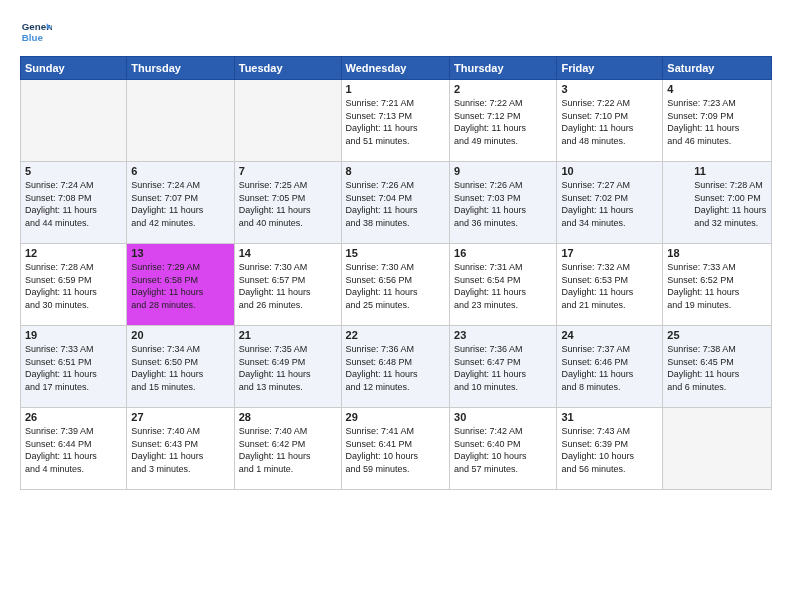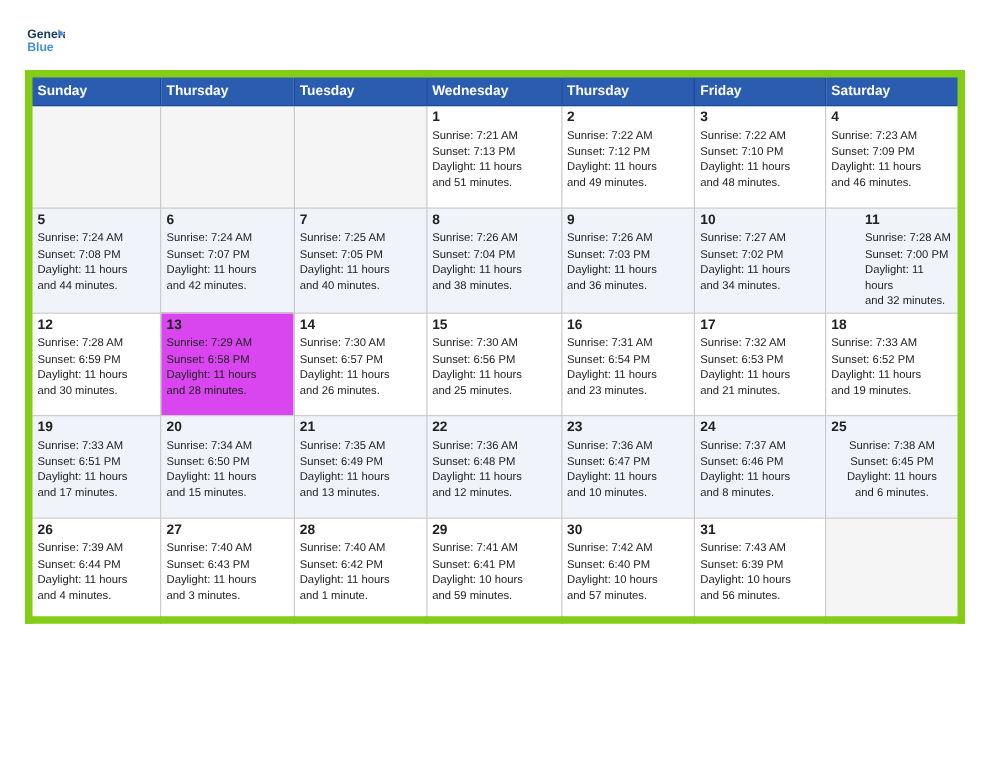--- a/index.html
+++ b/index.html
@@ -39,21 +39,21 @@
       font-weight: bold;
       color: #1a1a1a;
     }
     .subtitle {
       font-size: 13px;
       color: #333;
     }
     .calendar {
       width: 100%;
       border-collapse: collapse;
-      border: 6px solid #84cc16;
+      border: 1px solid #84cc16;
     }
     .calendar th {
       background: #2a5db0;
       color: #fff;
       font-size: 11px;
       font-weight: bold;
       padding: 5px 4px;
       text-align: left;
       border: 1px solid #1e4a9a;
     }
@@ -283,21 +283,21 @@
           </td>
           <td style="background: rgb(240, 244, 250);">
             <div class="day-num">24</div>
             <div class="day-info" style="white-space: pre-line;">Sunrise: 7:37 AM
 Sunset: 6:46 PM
 Daylight: 11 hours
 and 8 minutes.</div>
           </td>
           <td style="background: rgb(240, 244, 250);">
             <div class="day-num">25</div>
-            <div class="day-info" style="white-space: pre-line; text-align: center;">Sunrise: 7:38 AM
+            <div class="day-info" style="white-space: pre-line;">Sunrise: 7:38 AM
 Sunset: 6:45 PM
 Daylight: 11 hours
 and 6 minutes.</div>
           </td>
         </tr>
         <tr>
           <td style="background: rgb(255, 255, 255); margin-top: 41px;">
             <div class="day-num">26</div>
             <div class="day-info" style="white-space: pre-line;">Sunrise: 7:39 AM
 Sunset: 6:44 PM

